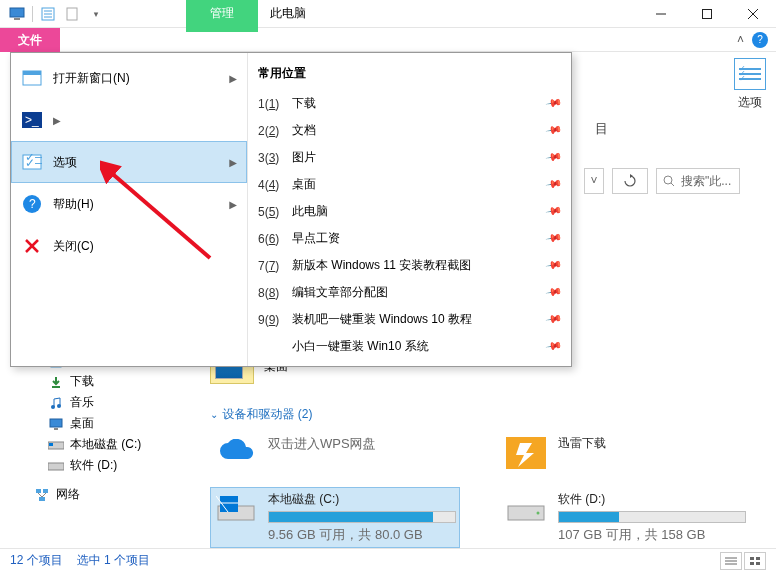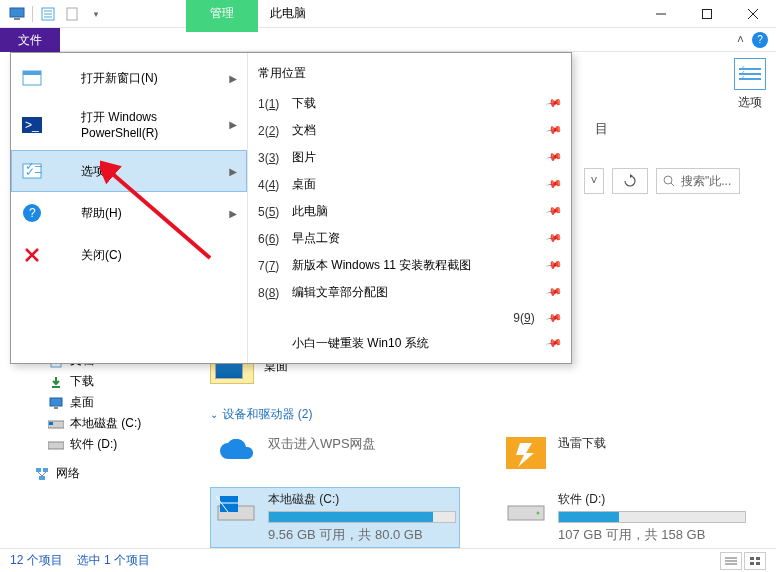--- a/index.html
+++ b/index.html
@@ -10,36 +10,36 @@
 .qat { display: flex; align-items: center; gap: 2px; padding-left: 6px; width: 186px; }
 .qat-icon { width: 22px; height: 22px; display: flex; align-items: center; justify-content: center; }
 .qat-divider { width: 1px; height: 16px; background: #ccc; margin: 0 2px; }
 .ribbon-tab-manage { background: #42d47e; color: #fff; padding: 5px 24px; height: 36px; display: flex; align-items: center; }
 .titlebar-title { padding-left: 12px; flex: 1; }
 .win-controls { display: flex; }
 .win-btn { width: 46px; height: 28px; display: flex; align-items: center; justify-content: center; }
 
 
 .ribbon-row { height: 24px; display: flex; align-items: stretch; border-bottom: 1px solid #e5e5e5; position: relative; }
-.file-tab { background: #4c1d95; color: #fff; padding: 12px 18px; display: flex; align-items: center; }
+.file-tab { background: #ec4899; color: #fff; padding: 12px 18px; display: flex; align-items: center; font-weight: bold; }
 .help-area { margin-left: auto; display: flex; align-items: center; gap: 8px; padding-right: 8px; }
 .chev-up { color: #555; }
 .help-circle { width: 16px; height: 16px; border-radius: 50%; background: #1e88e5; color: #fff; display: flex; align-items: center; justify-content: center; font-size: 10px; }
 
 
 .file-menu { position: absolute; top: 52px; left: 10px; display: flex; background: #fff; border: 1px solid #999; box-shadow: 3px 3px 8px rgba(0,0,0,.2); z-index: 100; }
 .file-menu-left { width: 236px; padding: 4px 0; }
 .fm-item { display: flex; align-items: center; padding: 10px 10px; gap: 10px; position: relative; }
 .fm-item.highlighted { background: #cde6f7; outline: 1px solid #8bc2ea; outline-offset: -1px; }
 .fm-icon { width: 22px; height: 22px; display: flex; align-items: center; justify-content: center; }
-.fm-label { flex: 1; margin-left: 28px; }
+.fm-label { flex: 1; }
 .fm-arrow { color: #666; font-size: 10px; }
 
 .file-menu-right { width: 324px; border-left: 1px solid #e5e5e5; padding: 6px 0; }
-.fm-header { padding: 6px 10px 8px; font-weight: 400; }
+.fm-header { padding: 6px 10px 8px; font-weight: 700; }
 .fm-loc { display: flex; align-items: center; padding: 5px 10px; gap: 6px; justify-content: flex-end; }
 .fm-loc-num { color: #333; width: 28px; }
 .fm-loc-num u { text-decoration: underline; }
 .fm-loc-text { flex: 1; }
 .fm-pin { color: #888; font-size: 11px; transform: rotate(35deg); display: inline-block; }
 
 
 .options-group { position: absolute; top: 58px; right: 10px; text-align: center; }
 .options-icon { width: 32px; height: 32px; border: 1px solid #4fa3e0; margin: 0 auto 4px; display: flex; flex-direction: column; justify-content: center; gap: 3px; padding: 4px; }
 .options-icon .line { height: 2px; background: #4fa3e0; }
@@ -183,21 +183,20 @@
         <span class="fm-label">打开新窗口(N)</span>
         <span class="fm-arrow">▶</span>
       </div>
       <div class="fm-item">
         <span class="fm-icon">
           <svg width="20" height="16">
             <rect x="0" y="0" width="20" height="16" fill="#0b3d91"></rect>
             <text x="3" y="12" fill="#fff" font-size="10">&gt;_</text>
           </svg>
         </span>
-        <span class="fm-label">打开 Windows PowerShell(R)</span>
         <span class="fm-arrow">▶</span>
       </div>
       <div class="fm-item highlighted">
         <span class="fm-icon">
           <svg width="20" height="16">
             <rect x="1" y="1" width="18" height="14" fill="#fff" stroke="#4fa3e0"></rect>
             <text x="3" y="7" fill="#4fa3e0" font-size="6">✓—</text>
             <text x="3" y="13" fill="#4fa3e0" font-size="6">✓—</text>
           </svg>
         </span>
@@ -262,20 +261,21 @@
           <span class="fm-loc-text">新版本 Windows 11 安装教程截图</span>
           <span class="fm-pin">📌</span>
         </div>
         <div class="fm-loc">
           <span class="fm-loc-num">8(<u>8</u>)</span>
           <span class="fm-loc-text">编辑文章部分配图</span>
           <span class="fm-pin">📌</span>
         </div>
         <div class="fm-loc">
           <span class="fm-loc-num">9(<u>9</u>)</span>
+          <span class="fm-loc-text">装机吧一键重装 Windows 10 教程</span>
           <span class="fm-pin">📌</span>
         </div>
         <div class="fm-loc">
           <span class="fm-loc-num"></span>
           <span class="fm-loc-text">小白一键重装 Win10 系统</span>
           <span class="fm-pin">📌</span>
         </div>
       </div>
   </div>
 </div>
@@ -302,20 +302,30 @@
         <span>文档</span>
       </div>
       <div class="tree-item">
         <span class="tree-glyph">
           <svg width="14" height="14">
             <path d="M7 2 L7 9 M4 6 L7 9 L10 6" stroke="#2e8b3d" stroke-width="2" fill="none"></path>
             <line x1="3" y1="12" x2="11" y2="12" stroke="#2e8b3d" stroke-width="2"></line>
           </svg>
         </span>
         <span>下载</span>
+      </div>
+      <div class="tree-item">
+        <span class="tree-glyph">
+          <svg width="14" height="14">
+            <path d="M5 3 L11 2 L11 10 M5 3 L5 11" stroke="#1e6fbf" fill="none"></path>
+            <circle cx="4" cy="11" r="2" fill="#1e6fbf"></circle>
+            <circle cx="10" cy="10" r="2" fill="#1e6fbf"></circle>
+          </svg>
+        </span>
+        <span>音乐</span>
       </div>
       <div class="tree-item">
         <span class="tree-glyph">
           <svg width="14" height="12">
             <rect x="1" y="1" width="12" height="8" fill="#3a8ad6" stroke="#1e5fa0"></rect>
             <rect x="5" y="10" width="4" height="2" fill="#888"></rect>
           </svg>
         </span>
         <span>桌面</span>
       </div>

